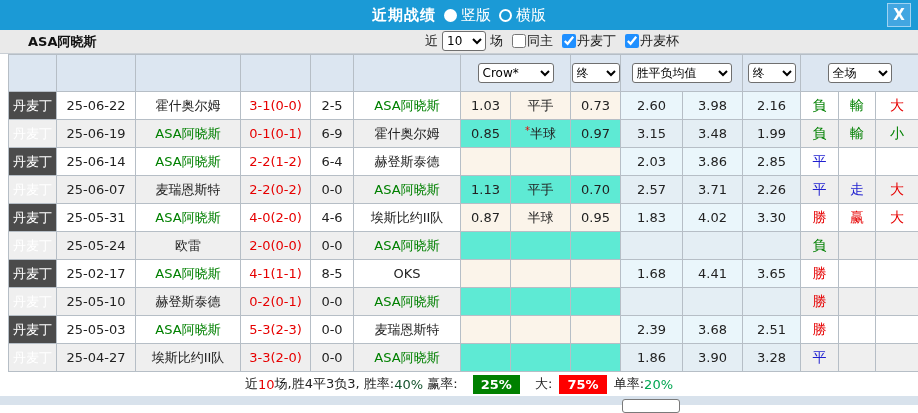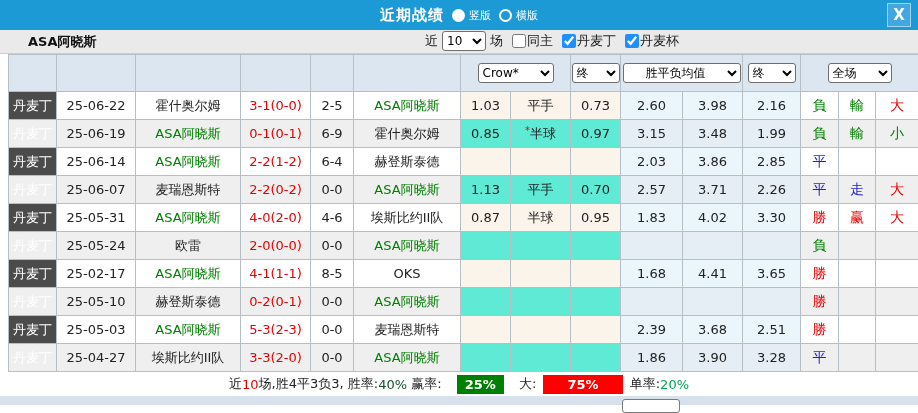--- a/index.html
+++ b/index.html
@@ -5,60 +5,60 @@
   html,body{margin:0;padding:0;}
   body{
     width:918px;height:413px;overflow:hidden;background:#fff;
     font-family:"DejaVu Sans","Liberation Sans",sans-serif;font-size:13px;color:#222;
     position:relative;
   }
   
   .titlebar{height:30px;background:#1b9ad6;position:relative;display:flex;align-items:center;justify-content:center;color:#fff;}
   .titlewrap{display:flex;align-items:center;}
   .title{font-weight:bold;font-size:15px;letter-spacing:1px;}
-  .radio{display:flex;align-items:center;cursor:pointer;margin-left:8px;font-size:11px;}
+  .radio{display:flex;align-items:center;cursor:pointer;margin-left:8px;font-size:15px;}
   .rmark{display:inline-block;width:13px;height:13px;border-radius:50%;margin-right:4px;box-sizing:border-box;}
   .radio-dot{background:#fff;}
   .radio-ring{border:2.5px solid #fff;background:transparent;}
   .closebtn{position:absolute;right:7px;top:3px;width:24px;height:24px;background:#42a6e1;border:1px solid #9fd3f2;
     display:flex;align-items:center;justify-content:center;cursor:pointer;box-sizing:border-box;}
   .closebtn span{color:#fff;font-weight:bold;font-size:15px;line-height:1;}
   
   .filterbar{height:24px;background:#eaeaea;position:relative;border-bottom:1px solid #c8ced4;box-sizing:border-box;}
   .teamname{position:absolute;left:28px;top:3px;font-weight:bold;color:#111;}
   .filterctrl{position:absolute;left:425px;top:1px;display:flex;align-items:center;}
   select{font-size:12px;background:#fff;border:1px solid #6f6f6f;border-radius:3px;height:20px;font-family:inherit;}
   .filterctrl select{width:44px;margin:0 4px;}
   .filterctrl input[type=checkbox]{width:14px;height:14px;accent-color:#1f8fff;margin:0 1px 0 9px;vertical-align:middle;}
   .filterctrl label{cursor:pointer;}
   
   table{border-collapse:collapse;table-layout:fixed;width:910px;margin-left:8px;}
   td,th{border:1px solid #b6bec6;text-align:center;overflow:hidden;white-space:nowrap;padding:0;font-weight:normal;font-size:13px;vertical-align:middle;}
   tr.hdr1 td{height:23px;background:#dce6f1;}
   tr.hdr2 th{height:21px;background:#dce6f1;color:#111;}
   tr.hdr1 select{margin:8px auto;}
-  .sel-odds{width:76px;} .sel-final{width:48px;} .sel-wdl{width:118px;text-align:center;} .sel-scope{width:64px;}
+  .sel-odds{width:76px;} .sel-final{width:48px;} .sel-wdl{width:100px;} .sel-scope{width:64px;}
   tr.data td{height:27px;background:#fff;}
   tr.data td.type{background:#4b4b4b;color:#fff;}
   tr.even td.plaincell{background:#efefef;}
   tr.data td.creamcell{background:#fbf4ea;}
   tr.even td.creamcell{background:#5eead4;}
   tr.data td.bluecell{background:#eaf6fb;}
   tr.even td.bluecell{background:#e4eef4;}
   td.green,.green{color:#008000;}
   td.red,.red{color:#e60000;}
   td.blue,.blue{color:#1f1fd0;}
   td.res{font-size:14px;}
   .star{color:#e60000;font-size:10px;vertical-align:4px;}
   
   .summary{height:24px;display:flex;align-items:center;justify-content:center;background:#fff;font-size:13px;}
   .seg{white-space:pre;}
   .seg.red{color:#e60000;} .seg.blue{color:#14532d;} .seg.green{color:#00a651;}
   .seg.badge-green{background:#008000;color:#fff;padding:2px 8px;margin:0 11px;font-weight:bold;}
-  .seg.badge-red{background:#fe0000;color:#fff;padding:2px 24px;margin:0 3px;font-weight:bold;}
+  .seg.badge-red{background:#fe0000;color:#fff;padding:2px 8px;margin:0 3px;font-weight:bold;}
   .bottomstrip{height:9px;background:#d8e2ec;position:relative;}
   .cutsel{position:absolute;left:622px;top:3px;width:58px;height:14px;background:#fff;border:1px solid #7a7a7a;border-radius:3px;box-sizing:border-box;}
 </style>
 </head>
 <body>
 
 <div class="titlebar">
   <div class="titlewrap">
     <span class="title">近期战绩</span>
     <span class="radio">

